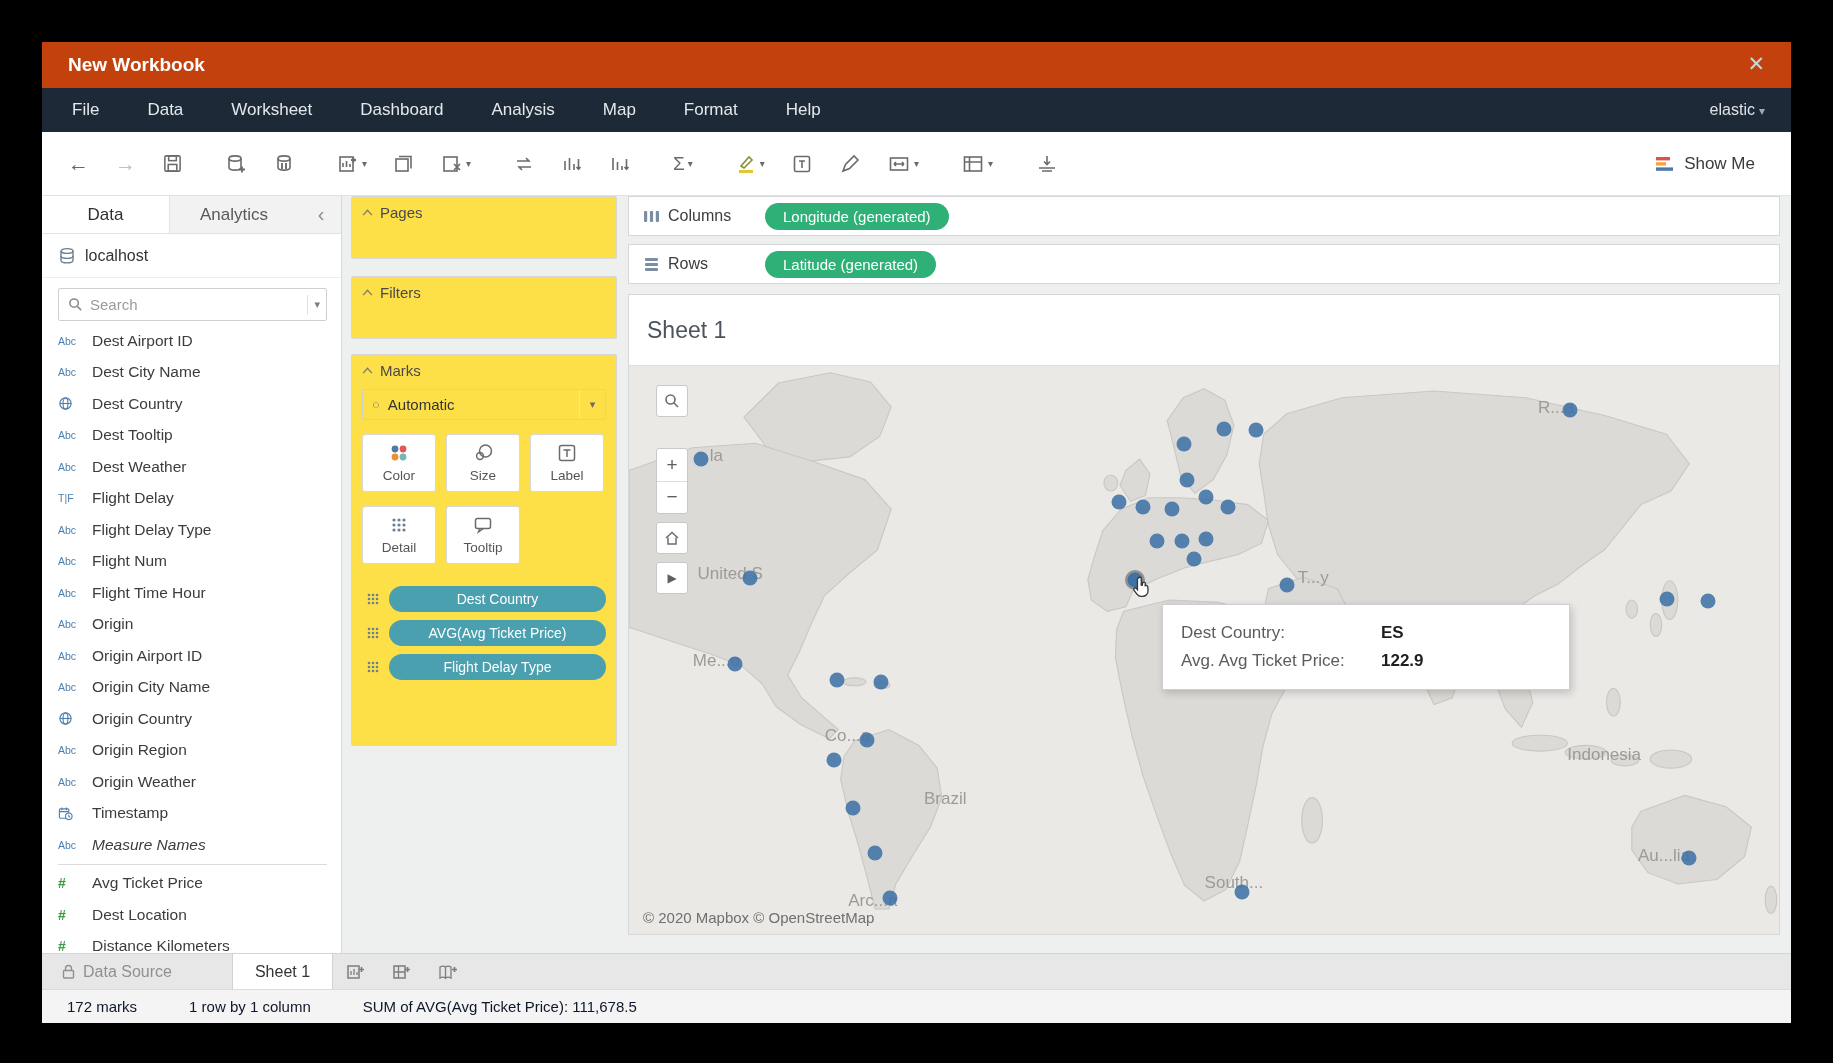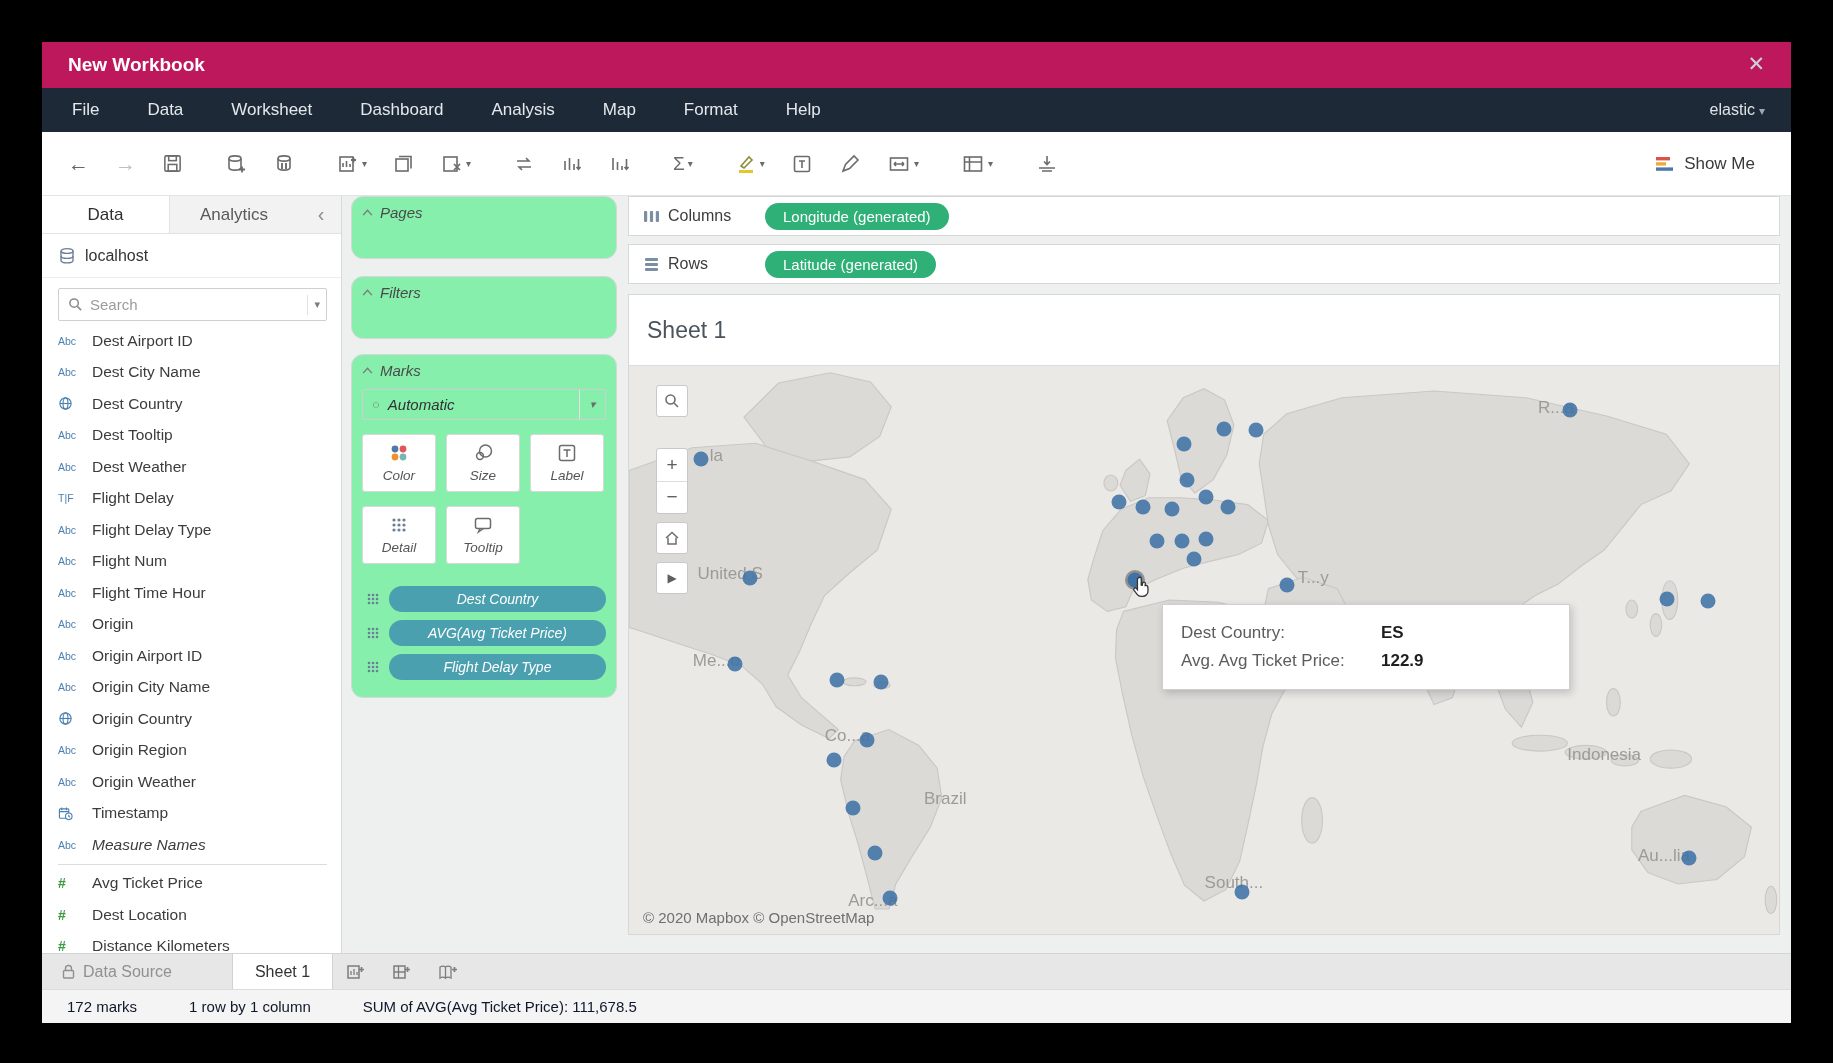--- a/index.html
+++ b/index.html
@@ -1,20 +1,20 @@
 <!DOCTYPE html>
 <html><head>
 <meta charset="utf-8">
 <style>
   * { margin:0; padding:0; box-sizing:border-box; }
   html,body { width:1833px; height:1063px; background:#000; font-family:"Liberation Sans", sans-serif; overflow:hidden; }
   .window { position:absolute; left:42px; top:42px; width:1749px; height:981px; background:#fff; }
 
   
-  .titlebar { position:absolute; left:0; top:0; right:0; height:46px; background:#be185d; display:flex; align-items:center; }
+  .titlebar { position:absolute; left:0; top:0; right:0; height:46px; background:#c2410c; display:flex; align-items:center; }
   .titlebar .title { color:#fff; font-weight:bold; font-size:19px; padding-left:26px; }
   .titlebar .close { position:absolute; right:26px; top:10px; color:#cdd3da; font-size:21px; cursor:pointer; }
   .menubar { position:absolute; left:0; top:46px; right:0; height:44px; background:#1d2936; display:flex; align-items:center; padding-left:30px; }
   .menu-item { color:#e4e8ec; font-size:17px; margin-right:48px; cursor:pointer; }
   .menu-user { position:absolute; right:26px; color:#dfe3e8; font-size:16px; }
   .menu-user .caret { font-size:12px; color:#9aa6b5; margin-left:4px; }
 
   
   .toolbar { position:absolute; left:0; top:90px; right:0; height:64px; background:#fff; border-bottom:1px solid #e3e3e3; display:flex; align-items:center; padding-left:26px; }
   .tbtn { display:flex; align-items:center; margin-right:26px; color:#676767; font-size:21px; cursor:pointer; }
@@ -46,25 +46,25 @@
   .field-row { height:31.5px; display:flex; align-items:center; padding-left:16px; cursor:pointer; }
   .fi { width:34px; display:flex; align-items:center; }
   .fi-abc { font-size:10.5px; color:#4c80b0; letter-spacing:0; }
   .fi-num { font-size:14px; color:#3f9b45; font-weight:bold; }
   .fl { font-size:15.5px; color:#3c3c3c; white-space:nowrap; }
   .fl.it { font-style:italic; }
   .field-sep { height:1px; background:#dcdcdc; margin:3px 14px 3px 16px; }
 
   
   .cards { position:absolute; left:309px; top:0; width:266px; }
-  .card { position:absolute; left:0; width:266px; background:#86efac; border:1px solid #d7d7d7; border-radius:12px;font-style:italic; }
+  .card { position:absolute; left:0; width:266px; background:#fde047; border:1px solid #d7d7d7; border-radius:2px; }
   .card-head { height:30px; display:flex; align-items:center; padding-left:10px; gap:7px; font-size:15px; color:#4a4a4a; }
   .card.pages { top:0; height:63px; }
   .card.filters { top:80px; height:63px; }
-  .card.marks { top:158px; height:344px; }
+  .card.marks { top:158px; height:392px; }
   .mark-select { margin:4px 10px 0 10px; height:31px; border:1px solid #cfcfcf; border-radius:2px; display:flex; align-items:center; padding-left:9px; cursor:pointer; }
   .mark-select .circ { color:#7a7a7a; font-size:13px; margin-right:8px; }
   .mark-select .txt { font-size:15px; color:#333; flex:1; }
   .mark-select .dd { width:26px; align-self:stretch; border-left:1px solid #e2e2e2; display:flex; align-items:center; justify-content:center; color:#6b6b6b; font-size:11px; }
   .mbtn-row { display:flex; gap:10px; margin:14px 10px 0 10px; }
   .mbtn { width:74px; height:58px; border:1px solid #d8d8d8; border-radius:3px; display:flex; flex-direction:column; align-items:center; justify-content:center; gap:5px; cursor:pointer; background:#fff; }
   .mbtn .lbl { font-size:13.5px; color:#555; }
   .mark-pills { margin:18px 10px 0 14px; }
   .mark-pill-row { display:flex; align-items:center; height:34px; gap:9px; }
   .mark-pill { flex:1; background:#4aa0af; color:#fff; border-radius:13px; height:26px; line-height:26px; font-size:14px; text-align:center; cursor:pointer; white-space:nowrap; overflow:hidden; }

